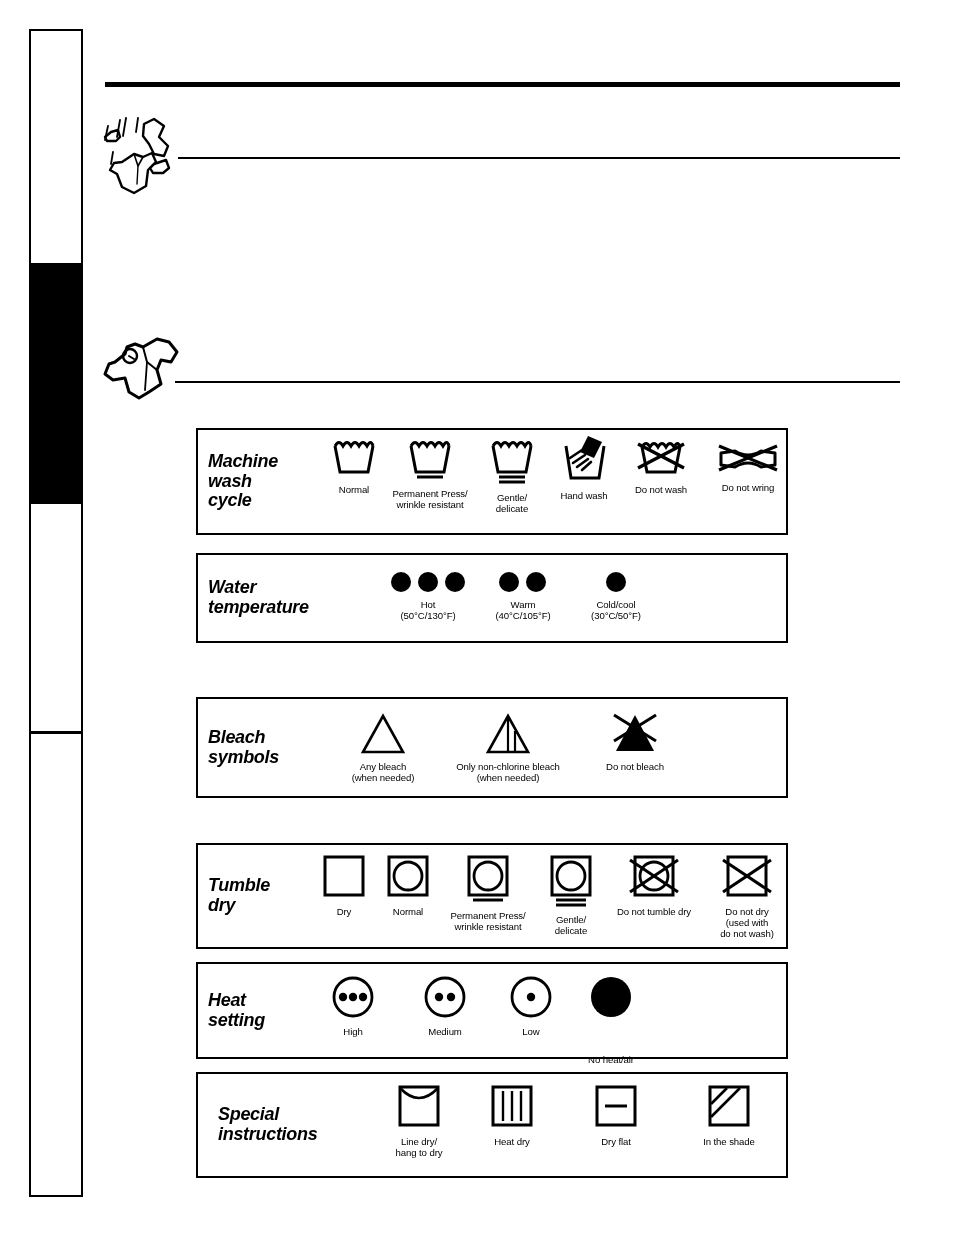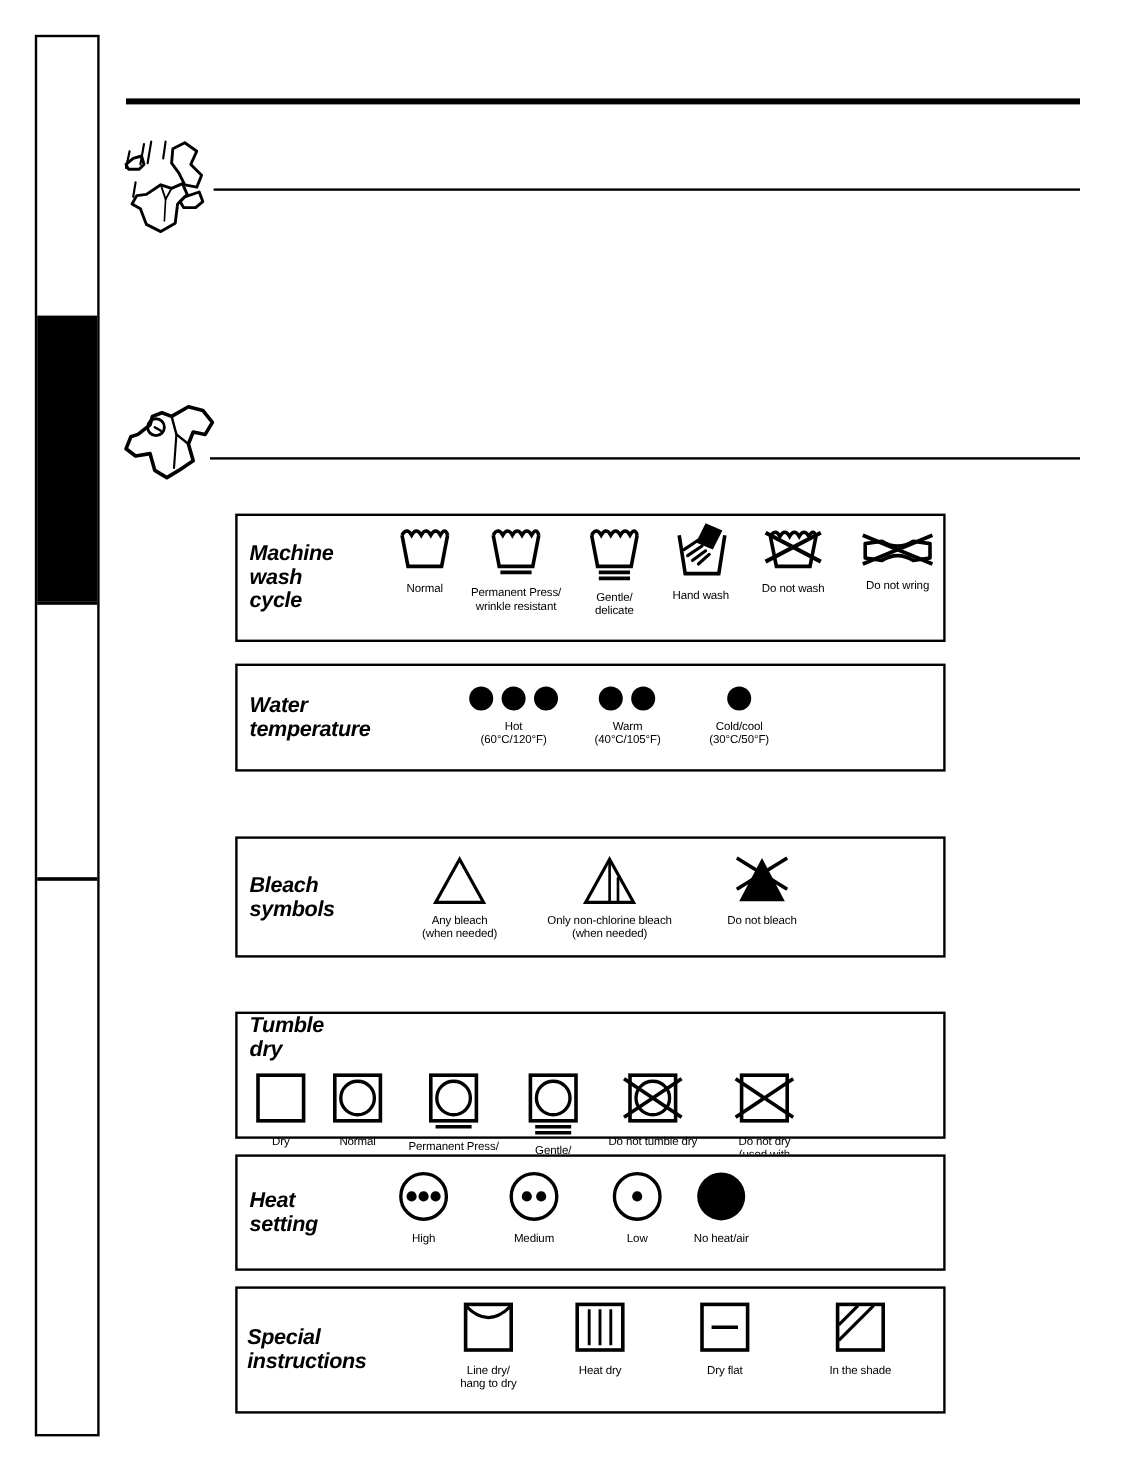--- a/index.html
+++ b/index.html
@@ -119,30 +119,30 @@
     line-height: 1.15;
     white-space: pre-line;
     margin-top: 2px;
     letter-spacing: -0.1px;
   }
 
   
   #box-wash      { left: 196px; top: 428px;  width: 592px; height: 107px; }
   #box-watertemp { left: 196px; top: 553px;  width: 592px; height: 90px;  }
   #box-bleach    { left: 196px; top: 697px;  width: 592px; height: 101px; }
-  #box-tumble    { left: 196px; top: 843px;  width: 592px; height: 106px; flex-direction: column; }
+  #box-tumble    { left: 196px; top: 843px;  width: 592px; height: 106px; }
   #box-heat      { left: 196px; top: 962px;  width: 592px; height: 97px;  }
   #box-special   { left: 196px; top: 1072px; width: 592px; height: 106px; }
 
   #box-wash      .box-label { padding-left: 10px; width: 110px; }
   #box-watertemp .box-label { padding-left: 10px; width: 165px; }
   #box-bleach    .box-label { padding-left: 10px; width: 110px; }
   #box-tumble    .box-label { padding-left: 10px; width: 100px; }
   #box-heat      .box-label { padding-left: 10px; width: 100px; }
-  #box-special   .box-label { padding-left: 8px; width: 150px; }
+  #box-special   .box-label { padding-left: 20px; width: 150px; }
 </style>
 </head>
 <body>
 
 <div class="tab-strip">
   <div class="tab-seg" style="height:232px;"></div>
   <div class="tab-seg active" style="height:238px;"></div>
   <div class="tab-seg divider-top" style="height:230px;"></div>
   <div class="tab-seg divider-top" style="flex:1 1 auto;"></div>
 </div>
@@ -275,21 +275,21 @@
 
     <div class="item" style="left:7px; top:16px; width:96px;">
       <span class="glyph">
         <svg width="82" height="22" viewBox="0 0 82 22" fill="#000">
           <circle cx="14" cy="11" r="10"></circle>
             <circle cx="41" cy="11" r="10"></circle>
             <circle cx="68" cy="11" r="10"></circle>
         </svg>
       </span>
       <span class="cap">Hot
-(60°C/120°F)</span>
+(50°C/130°F)</span>
     </div>
 
     <div class="item" style="left:102px; top:16px; width:96px;">
       <span class="glyph">
         <svg width="56" height="22" viewBox="0 0 56 22" fill="#000">
           <circle cx="14" cy="11" r="10"></circle>
             <circle cx="41" cy="11" r="10"></circle>
         </svg>
       </span>
       <span class="cap">Warm
@@ -464,21 +464,21 @@
     <div class="item" style="left:192px; top:10px; width:62px;">
       <span class="glyph">
         <svg width="46" height="46" viewBox="0 0 46 46" fill="none" stroke="#000" stroke-width="2.8">
           <circle cx="23" cy="23" r="19"></circle>
           <circle cx="23" cy="23" r="4.2" fill="#000" stroke="none"></circle>
         </svg>
       </span>
       <span class="cap">Low</span>
     </div>
 
-    <div class="item" style="left:248px; top:10px; width:90px;">
+    <div class="item" style="left:258px; top:10px; width:90px;gap:28px;">
       <span class="glyph">
         <svg width="46" height="46" viewBox="0 0 46 46" fill="#000">
           <circle cx="23" cy="23" r="20"></circle>
         </svg>
       </span>
       <span class="cap">No heat/air</span>
     </div>
 
   </div>
 </div>

